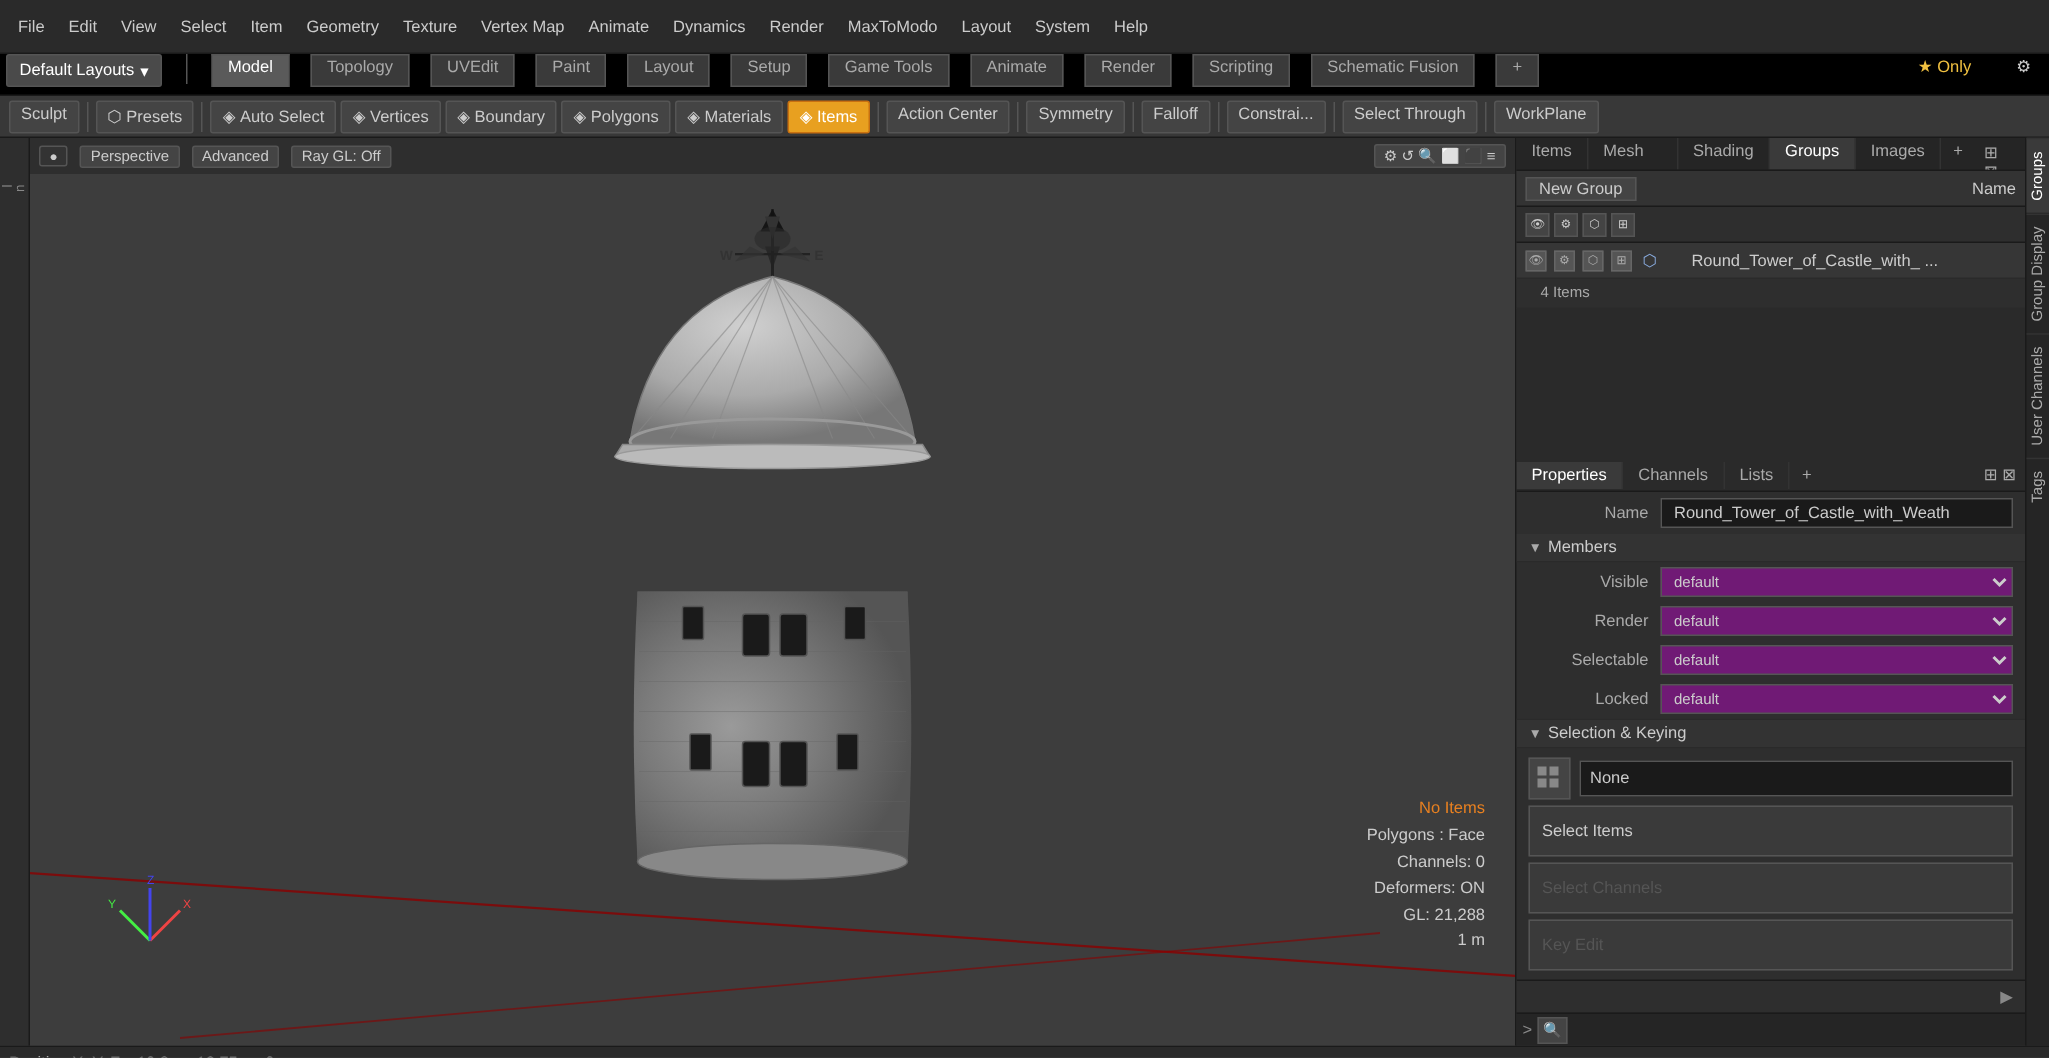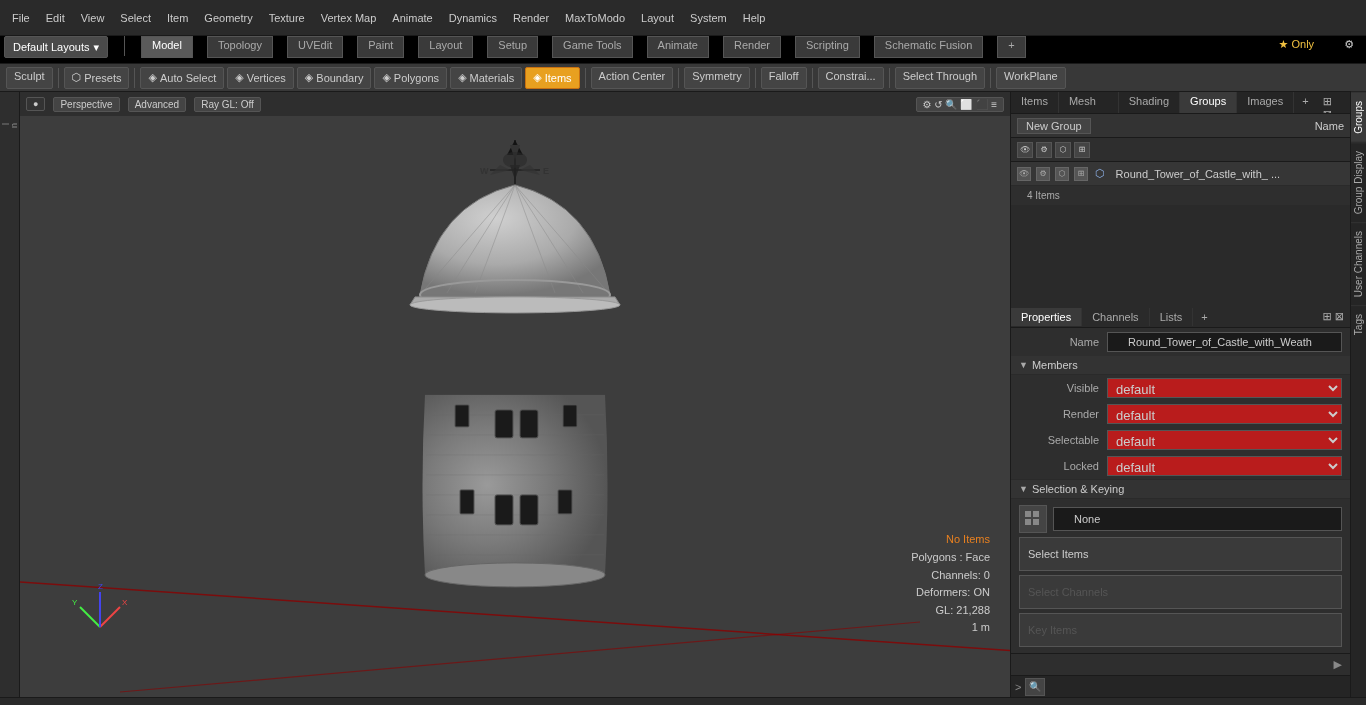--- a/index.html
+++ b/index.html
@@ -55,51 +55,51 @@
     .groups-new-btn { background: #444; border: 1px solid #555; color: #ccc; padding: 1px 8px; font-size: 11px; cursor: pointer; }
     .groups-col-name { margin-left: auto; color: #ccc; font-size: 11px; }
 
     
     #groups-icon-row { display: flex; align-items: center; background: #2e2e2e; height: 24px; padding: 0 6px; border-bottom: 1px solid #1a1a1a; gap: 3px; }
     .gi-icon { width: 16px; height: 16px; background: #444; border: 1px solid #555; color: #ccc; font-size: 8px; cursor: pointer; display: flex; align-items: center; justify-content: center; }
 
     
     .group-item { display: flex; align-items: center; background: #363636; height: 24px; padding: 0 6px; border-bottom: 1px solid #2a2a2a; gap: 3px; cursor: pointer; }
     .gi-eye { width: 14px; height: 14px; background: #555; border: 1px solid #666; color: #aaa; font-size: 8px; display: flex; align-items: center; justify-content: center; }
-    .gi-name { color: #ccc; font-size: 11px; flex: 1; margin-left: 8px; }
+    .gi-name { color: #ccc; font-size: 11px; flex: 1; margin-left: 20px; }
     .group-item-sub { display: flex; align-items: center; background: #2e2e2e; height: 20px; padding: 0 16px; border-bottom: 1px solid #2a2a2a; }
     .gi-sub-count { color: #aaa; font-size: 10px; }
 
     
     #groups-list { flex: 1; background: #2a2a2a; min-height: 100px; max-height: 140px; }
 
     
     #properties-panel { flex: 1; display: flex; flex-direction: column; overflow-y: auto; }
     #prop-tabs { display: flex; align-items: center; background: #2a2a2a; height: 24px; border-bottom: 1px solid #1a1a1a; }
     .prop-tab { padding: 3px 10px; color: #aaa; cursor: pointer; font-size: 11px; border-right: 1px solid #333; }
     .prop-tab.active { background: #3a3a3a; color: #fff; }
     .prop-tab-plus { padding: 3px 8px; color: #aaa; cursor: pointer; }
     .prop-tab-expand { margin-left: auto; padding: 3px 6px; display: flex; gap: 3px; }
     .prop-tab-expand span { color: #aaa; cursor: pointer; }
     .prop-name-row { display: flex; align-items: center; padding: 4px 8px; }
     .prop-label { color: #aaa; font-size: 11px; width: 80px; text-align: right; margin-right: 8px; }
-    .prop-input { flex: 1; background: #1a1a1a; border: 1px solid #555; color: #ccc; padding: 2px 20px; font-size: 11px; height: 20px; }
+    .prop-input { flex: 1; background: #1a1a1a; border: 1px solid #555; color: #ccc; padding: 2px 8px; font-size: 11px; height: 20px; }
     .prop-dropdown-row { display: flex; align-items: center; padding: 3px 8px; }
-    .prop-select { flex: 1; background: #b91c1c; border: 1px solid #555; color: #ccc; padding: 2px 4px; font-size: 13px; height: 20px; }
+    .prop-select { flex: 1; background: #701a75; border: 1px solid #555; color: #ccc; padding: 2px 4px; font-size: 10px; height: 20px; }
     .prop-members-header { display: flex; align-items: center; background: #333; padding: 3px 8px; border-bottom: 1px solid #2a2a2a; cursor: pointer; }
     .prop-members-label { color: #ccc; font-size: 11px; }
     .prop-arrow { color: #aaa; margin-right: 4px; font-size: 9px; }
 
     
     .prop-section-header { display: flex; align-items: center; background: #333; padding: 3px 8px; border-top: 1px solid #2a2a2a; border-bottom: 1px solid #2a2a2a; cursor: pointer; }
     .prop-section-label { color: #ccc; font-size: 11px; }
     .selection-keying { padding: 6px 8px; display: flex; flex-direction: column; gap: 4px; }
     .sel-key-row { display: flex; align-items: center; gap: 6px; }
     .sel-key-icon { width: 28px; height: 28px; background: #444; border: 1px solid #555; display: flex; align-items: center; justify-content: center; }
-    .sel-key-value { flex: 1; background: #1a1a1a; border: 1px solid #555; color: #ccc; padding: 2px 20px; font-size: 11px; height: 24px; display: flex; align-items: center; }
+    .sel-key-value { flex: 1; background: #1a1a1a; border: 1px solid #555; color: #ccc; padding: 2px 6px; font-size: 11px; height: 24px; display: flex; align-items: center; }
     .sel-btn { background: #3a3a3a; border: 1px solid #555; color: #ccc; padding: 3px 8px; font-size: 11px; cursor: pointer; width: 100%; height: 34px; text-align: left; }
     .sel-btn.disabled { color: #555; cursor: default; }
 
     
     #vertical-tabs { width: 16px; background: #252525; border-left: 1px solid #1a1a1a; display: flex; flex-direction: column; align-items: center; }
     .vtab { writing-mode: vertical-rl; transform: rotate(180deg); color: #aaa; padding: 8px 2px; font-size: 10px; cursor: pointer; border-bottom: 1px solid #333; }
     .vtab.active { color: #fff; background: #3a3a3a; }
 
     
     #bottom-bar { display: flex; align-items: center; background: #2a2a2a; height: 22px; border-top: 1px solid #1a1a1a; padding: 0 6px; gap: 8px; }
@@ -451,21 +451,21 @@
               <rect x="10" y="10" width="6" height="6" fill="#888"></rect>
             </svg>
           </div>
           <div class="sel-key-value">None</div>
         </div>
 
         <button class="sel-btn">Select Items</button>
 
         <button class="sel-btn disabled">Select Channels</button>
 
-        <button class="sel-btn disabled">Key Items</button>
+        <button class="sel-btn disabled">Key Edit</button>
 
       </div>
 
       <div style="display:flex; justify-content:flex-end; padding:4px 8px; background:#2e2e2e; border-top:1px solid #1a1a1a;">
         <span style="color:#888; cursor:pointer;">▶</span>
       </div>
     </div>
 
     <div id="cmd-section">
       <span class="cmd-arrow">&gt;</span>

